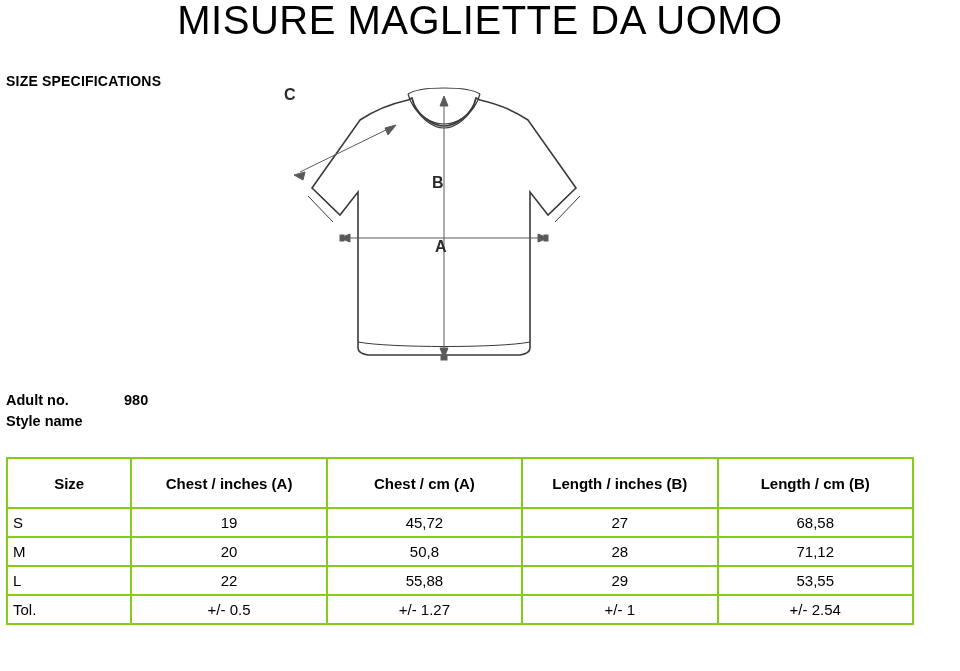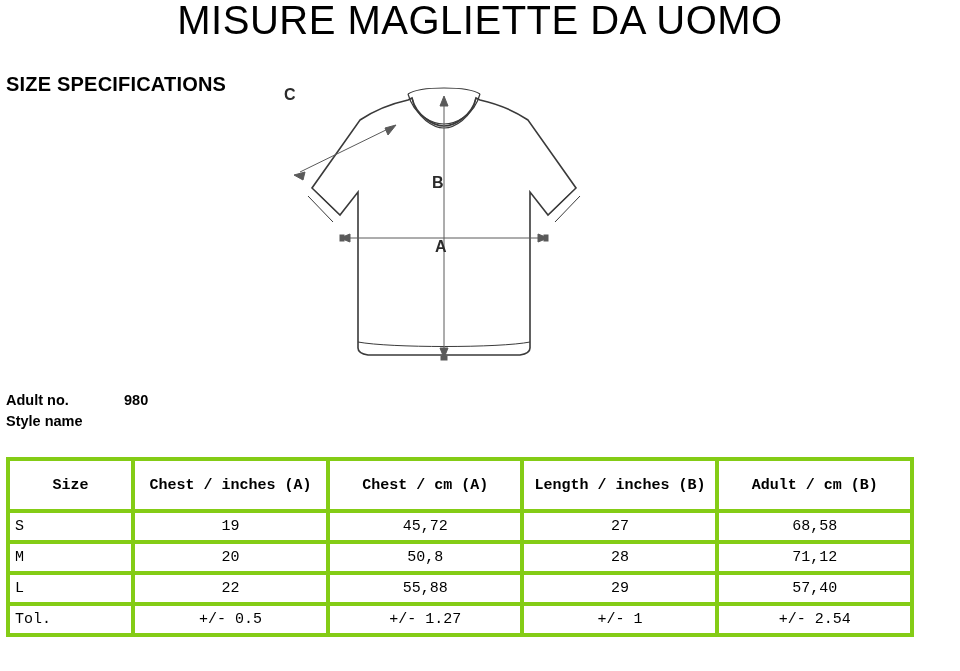--- a/index.html
+++ b/index.html
@@ -28,21 +28,21 @@
     text-align: center;
     font-size: 40px;
     font-weight: 400;
     letter-spacing: 0.5px;
     font-family: "Liberation Sans", sans-serif;
   }
   .size-spec-label {
     position: absolute;
     top: 73px;
     left: 6px;
-    font-size: 20px;
+    font-size: 14px;
     font-weight: bold;
     letter-spacing: 0.2px;
   }
   .diagram {
     position: absolute;
     top: 70px;
     left: 230px;
     width: 400px;
     height: 310px;
   }
@@ -68,26 +68,25 @@
   table.size-table {
     position: absolute;
     top: 457px;
     left: 6px;
     width: 908px;
     border-collapse: collapse;
     font-size: 15px;
   }
   table.size-table th,
   table.size-table td {
-    border: 4px solid #84cc16;
+    border: 2px solid #84cc16;
     padding: 0;
     height: 27px;
     text-align: center;
     font-weight: normal;
-    font-family: Liberation Mono, monospace;
   }
   table.size-table thead th {
     height: 48px;
     font-weight: bold;
     font-size: 15px;
   }
   table.size-table th.col-size { width: 124px; }
   table.size-table th.col-chest-in { width: 196px; }
   table.size-table th.col-chest-cm { width: 196px; }
   table.size-table th.col-len-in { width: 196px; }
@@ -178,21 +177,21 @@
     </div>
   </div>
 
   <table class="size-table">
     <thead>
       <tr>
         <th class="col-size">Size</th>
         <th class="col-chest-in">Chest / inches (A)</th>
         <th class="col-chest-cm">Chest / cm (A)</th>
         <th class="col-len-in">Length / inches (B)</th>
-        <th class="col-len-cm">Adult / cm (B)</th>
+        <th class="col-len-cm">Length / cm (B)</th>
       </tr>
     </thead>
     <tbody>
       <tr>
         <td class="cell-size">S</td>
         <td>19</td>
         <td>45,72</td>
         <td>27</td>
         <td>68,58</td>
       </tr>
@@ -201,21 +200,21 @@
         <td>20</td>
         <td>50,8</td>
         <td>28</td>
         <td>71,12</td>
       </tr>
       <tr>
         <td class="cell-size">L</td>
         <td>22</td>
         <td>55,88</td>
         <td>29</td>
-        <td>57,40</td>
+        <td>53,55</td>
       </tr>
       <tr>
         <td class="cell-size">Tol.</td>
         <td>+/- 0.5</td>
         <td>+/- 1.27</td>
         <td>+/- 1</td>
         <td>+/- 2.54</td>
       </tr>
     </tbody>
   </table>

